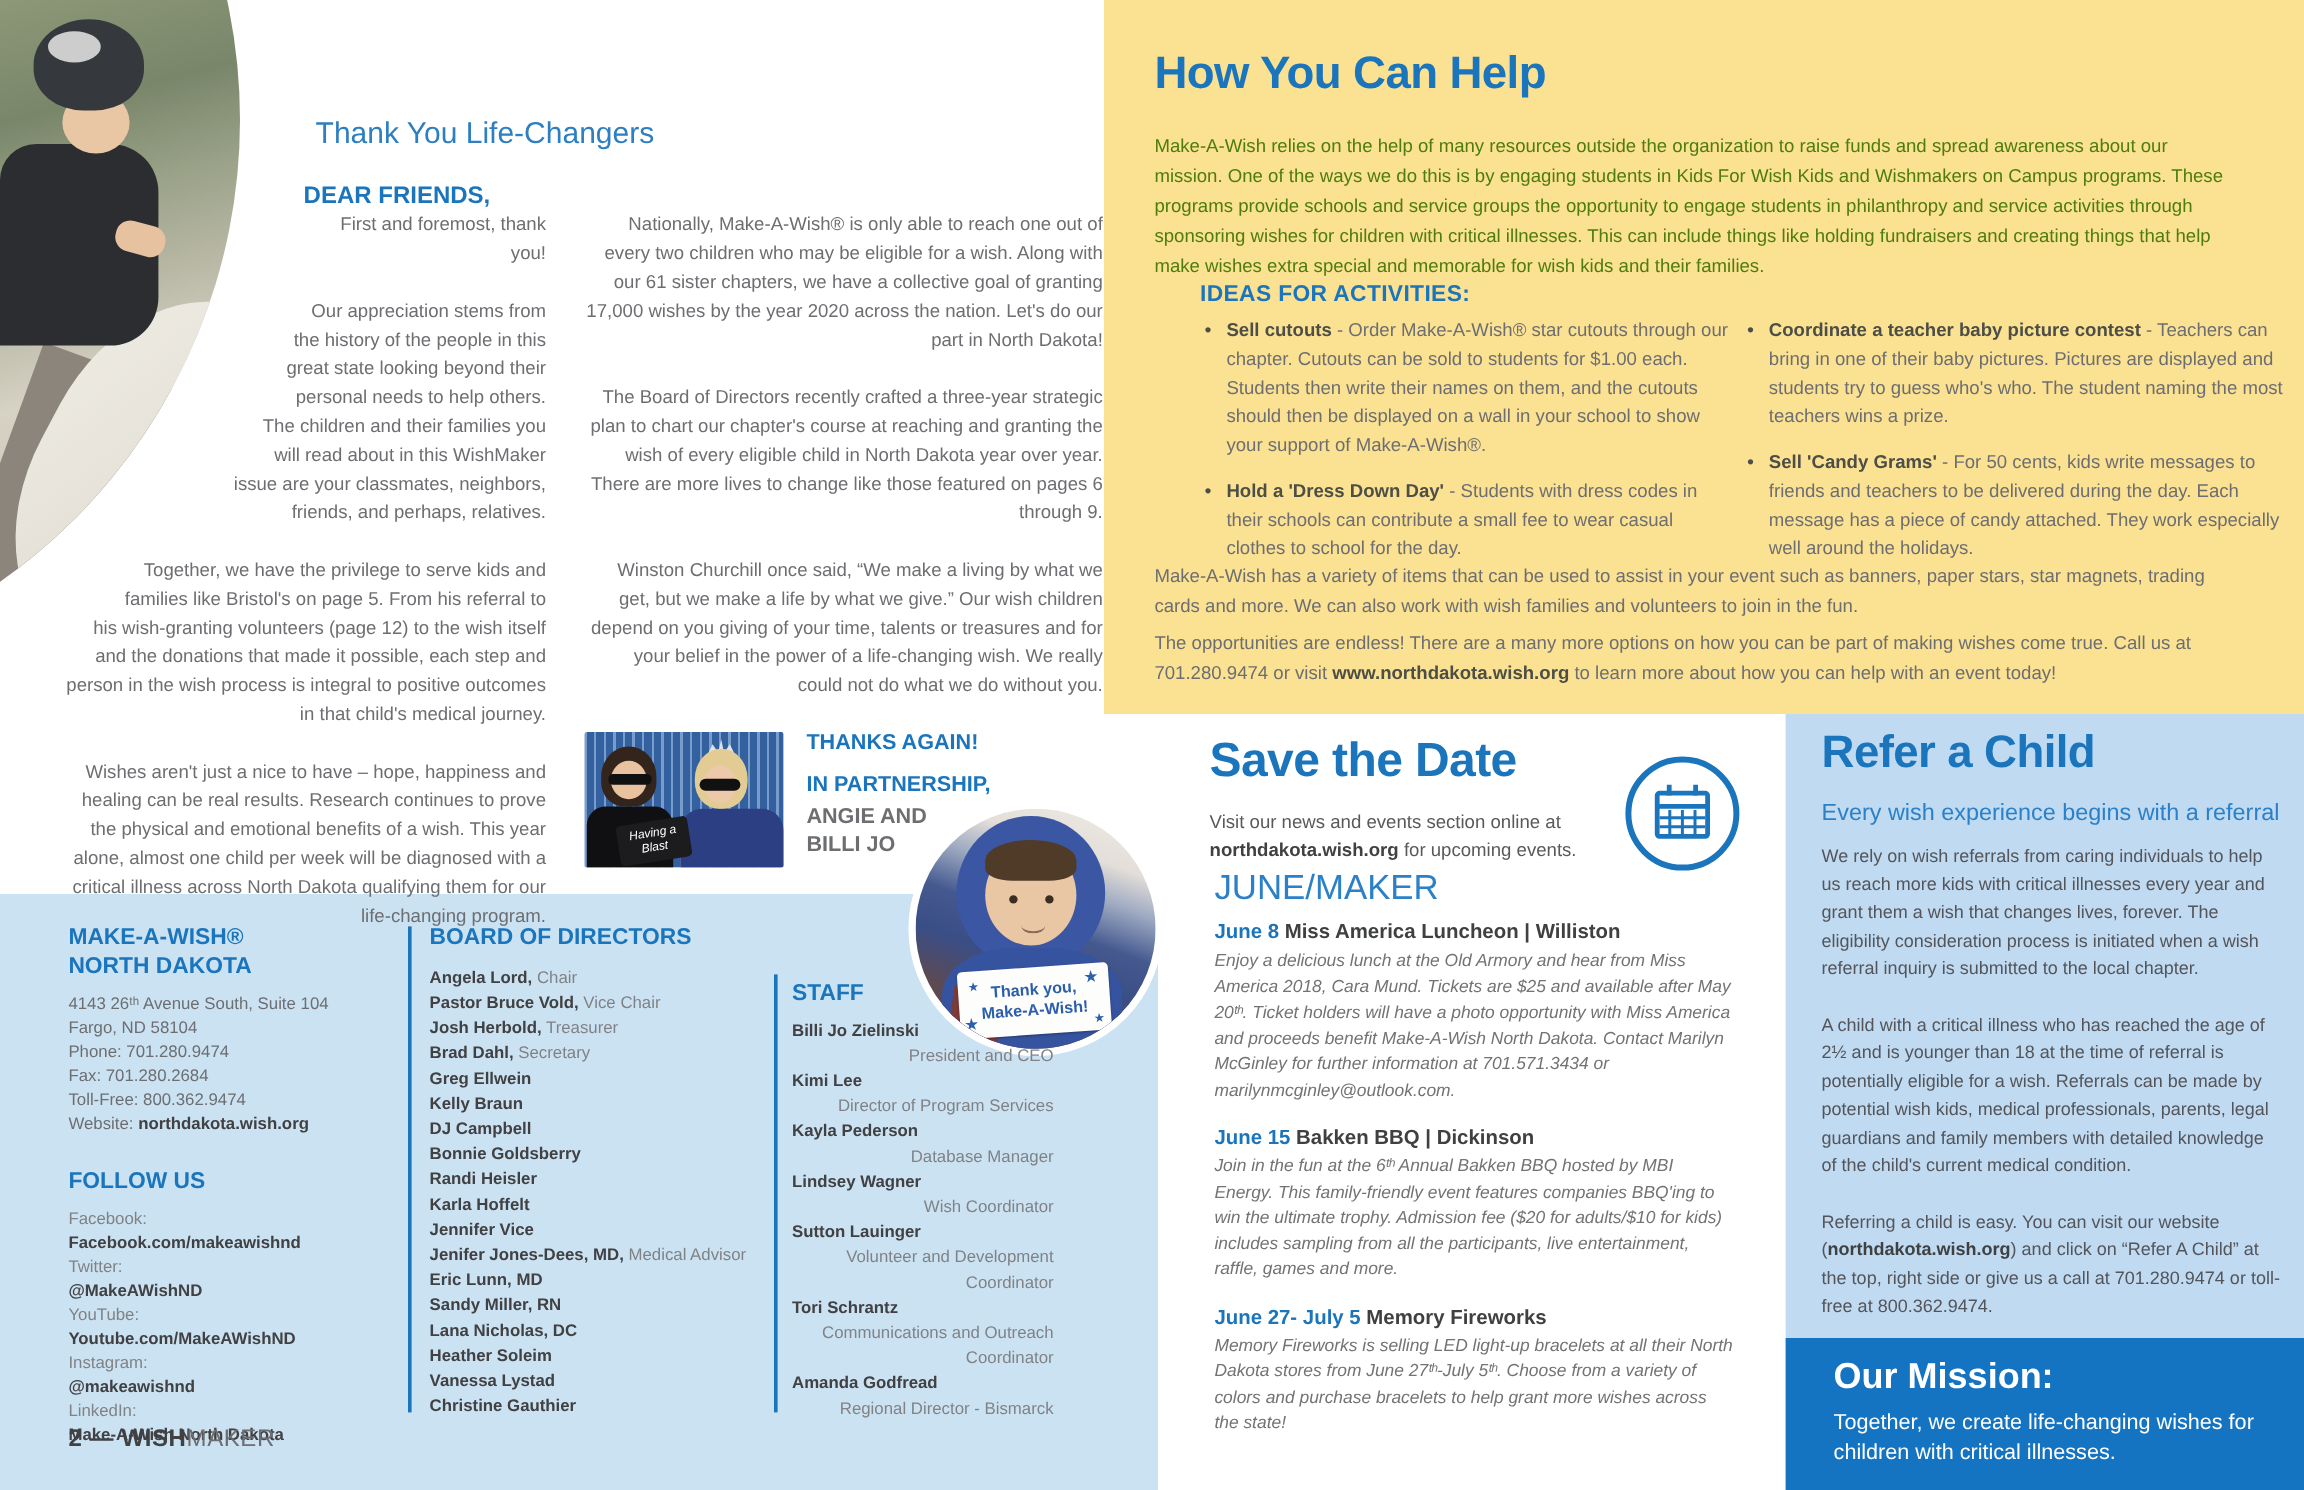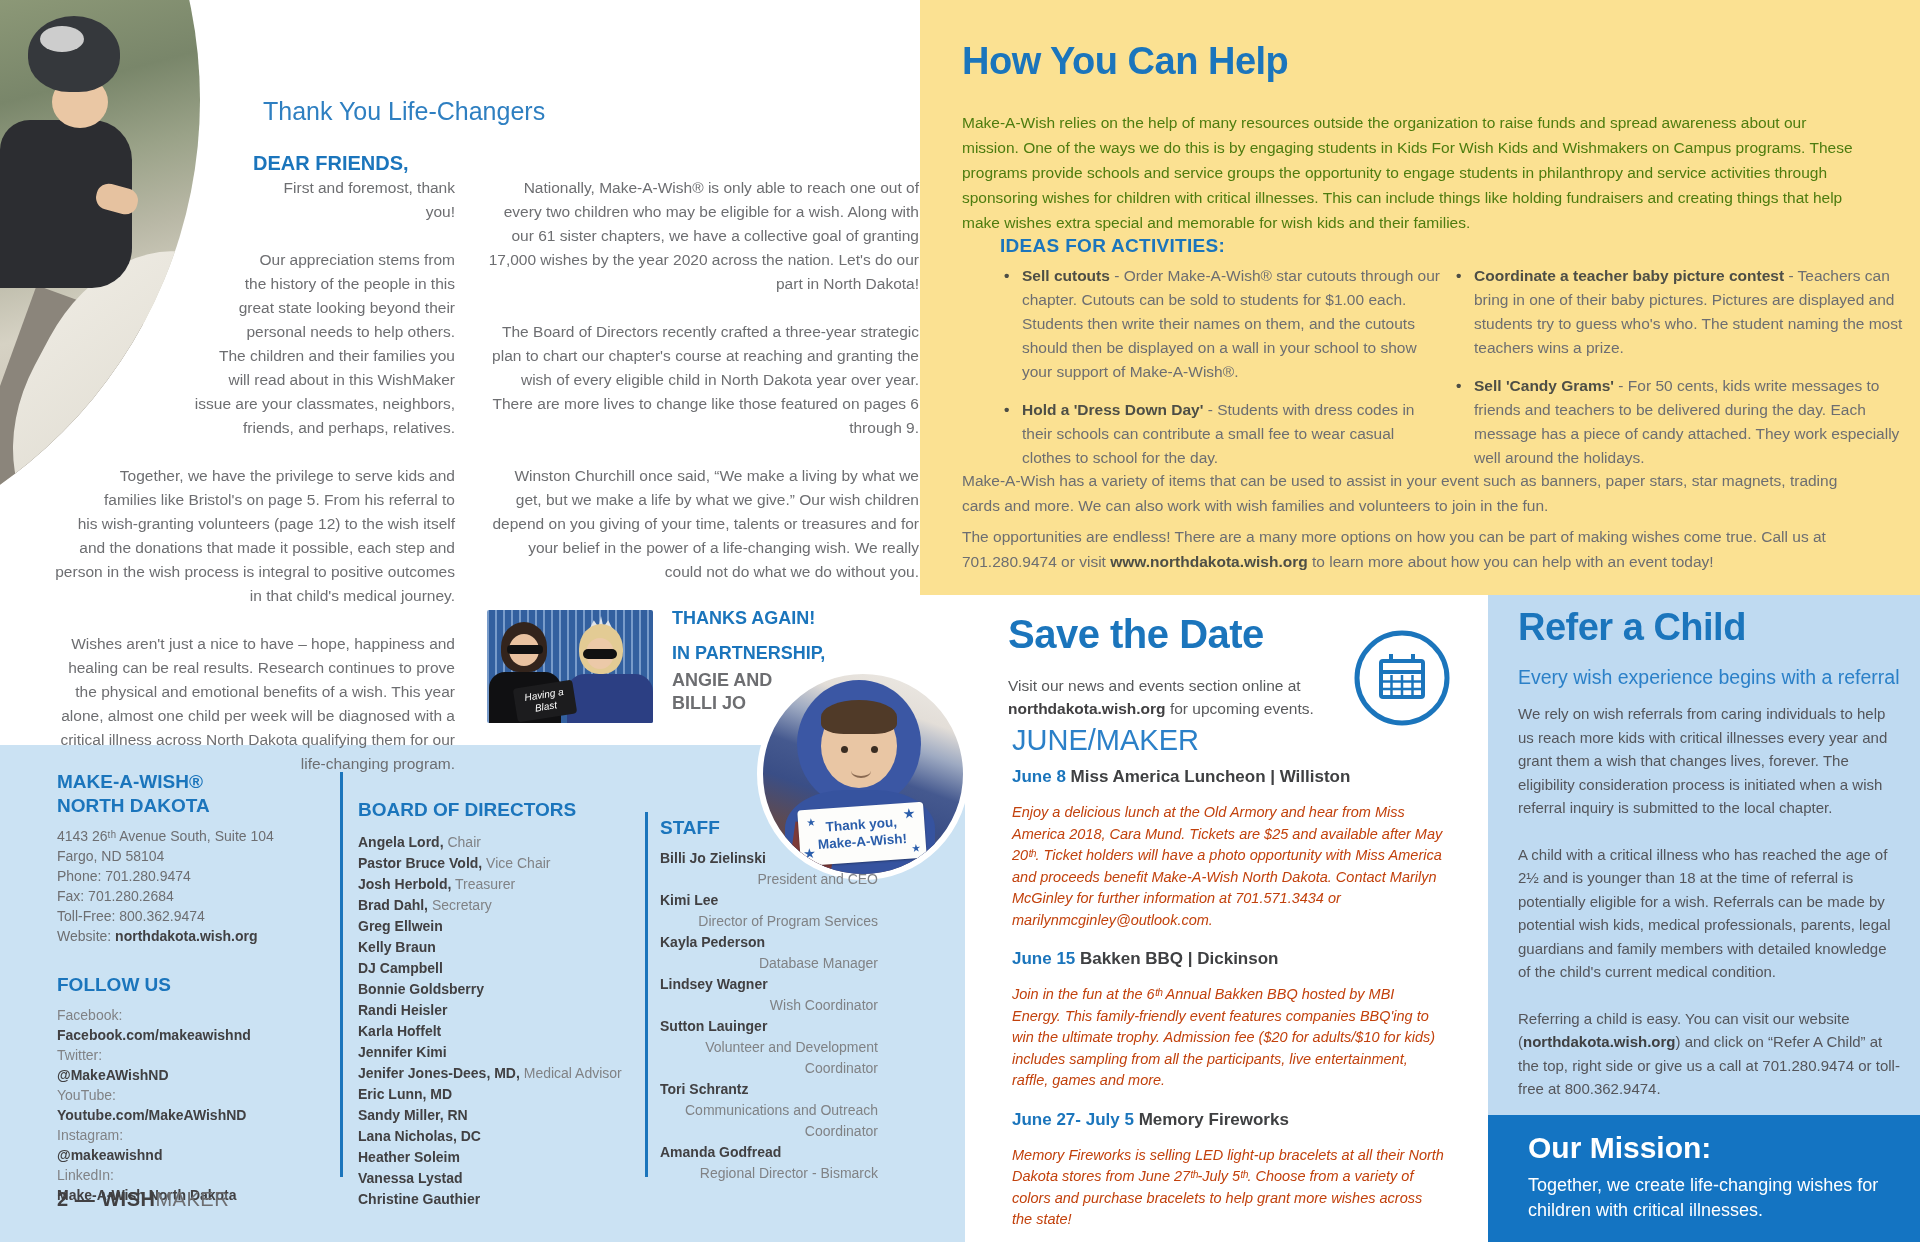--- a/index.html
+++ b/index.html
@@ -78,21 +78,21 @@
   
   .panel-h{font-size:19px;line-height:24px;font-weight:bold;color:#1b75bc;}
   #contact-col{left:57px;top:770px;width:270px;font-size:14px;line-height:20px;color:#6d6e71;}
   #contact-col .panel-h{margin-bottom:8px;}
   #contact-col .site-v{font-weight:bold;color:#414042;}
   #follow-h{margin-top:27px;}
   .f-label{color:#808285;}
   .f-value{font-weight:bold;color:#414042;}
   #divider1{left:340px;top:772px;width:3px;height:405px;background:#1b75bc;}
   #divider2{left:645px;top:812px;width:3px;height:365px;background:#1b75bc;}
-  #board-col{left:358px;top:770px;width:285px;font-size:14px;line-height:21px;margin-top:28px;}
+  #board-col{left:358px;top:770px;width:285px;font-size:14px;line-height:21px;}
   #board-col .panel-h{margin-bottom:10px;}
   .nm{font-weight:bold;color:#414042;}
   .rl{color:#808285;}
   #staff-col{left:660px;top:816px;width:218px;font-size:14px;line-height:21px;}
   #staff-col .panel-h{margin-bottom:8px;}
   #staff-col .rl{display:block;text-align:right;}
   #page-footer{left:57px;top:1188px;font-size:20px;letter-spacing:.5px;}
   #page-footer .pf-b{font-weight:bold;color:#414042;}
   #page-footer .pf-l{color:#6d6e71;}
 
@@ -113,21 +113,21 @@
   
   #std-title{left:1008px;top:612px;font-size:40px;font-weight:bold;color:#1b75bc;letter-spacing:-0.5px;}
   #cal-icon{left:1352px;top:628px;width:100px;height:100px;}
   #std-intro{left:1008px;top:674px;width:345px;font-size:15.5px;line-height:23px;color:#58595b;}
   #std-intro b{color:#414042;}
   #month-h{left:1012px;top:724px;font-size:29px;color:#2b80c8;}
   #events{left:1012px;top:766px;width:432px;}
   .event{margin-bottom:17px;}
   .event-h{font-size:17px;line-height:22px;font-weight:bold;color:#3f4042;}
   .event-h .ev-date{color:#1b75bc;}
-  .event-d{font-size:14.5px;font-style:italic;line-height:21.5px;color:#c2410c;margin-top:14px;}
+  .event-d{font-size:14.5px;font-style:italic;line-height:21.5px;color:#737373;margin-top:3px;}
 
   
   #refer-title{left:1518px;top:606px;font-size:38px;font-weight:bold;color:#1b75bc;letter-spacing:-0.5px;}
   #refer-sub{left:1518px;top:666px;font-size:19.5px;color:#2b80c8;}
   #refer-body{left:1518px;top:702px;width:384px;font-size:15px;line-height:23.5px;color:#54555a;}
   #refer-body p{margin:0 0 23px 0;}
   #refer-body b{color:#3f4042;}
 
   #mission-h{font-size:30px;font-weight:bold;margin:0 0 8px 0;}
   #mission-t{font-size:18px;line-height:25px;max-width:372px;}
@@ -254,21 +254,21 @@
     <div><span class="nm">Angela Lord,</span> <span class="rl">Chair</span></div>
     <div><span class="nm">Pastor Bruce Vold,</span> <span class="rl">Vice Chair</span></div>
     <div><span class="nm">Josh Herbold,</span> <span class="rl">Treasurer</span></div>
     <div><span class="nm">Brad Dahl,</span> <span class="rl">Secretary</span></div>
     <div><span class="nm">Greg Ellwein</span> <span class="rl"></span></div>
     <div><span class="nm">Kelly Braun</span> <span class="rl"></span></div>
     <div><span class="nm">DJ Campbell</span> <span class="rl"></span></div>
     <div><span class="nm">Bonnie Goldsberry</span> <span class="rl"></span></div>
     <div><span class="nm">Randi Heisler</span> <span class="rl"></span></div>
     <div><span class="nm">Karla Hoffelt</span> <span class="rl"></span></div>
-    <div><span class="nm">Jennifer Kimi</span> <span class="rl"></span></div>
+    <div><span class="nm">Jennifer Vice</span> <span class="rl"></span></div>
     <div><span class="nm">Jenifer Jones-Dees, MD,</span> <span class="rl">Medical Advisor</span></div>
     <div><span class="nm">Eric Lunn, MD</span> <span class="rl"></span></div>
     <div><span class="nm">Sandy Miller, RN</span> <span class="rl"></span></div>
     <div><span class="nm">Lana Nicholas, DC</span> <span class="rl"></span></div>
     <div><span class="nm">Heather Soleim</span> <span class="rl"></span></div>
     <div><span class="nm">Vanessa Lystad</span> <span class="rl"></span></div>
     <div><span class="nm">Christine Gauthier</span> <span class="rl"></span></div>
   </div>
 
   <div class="abs" id="staff-col">

